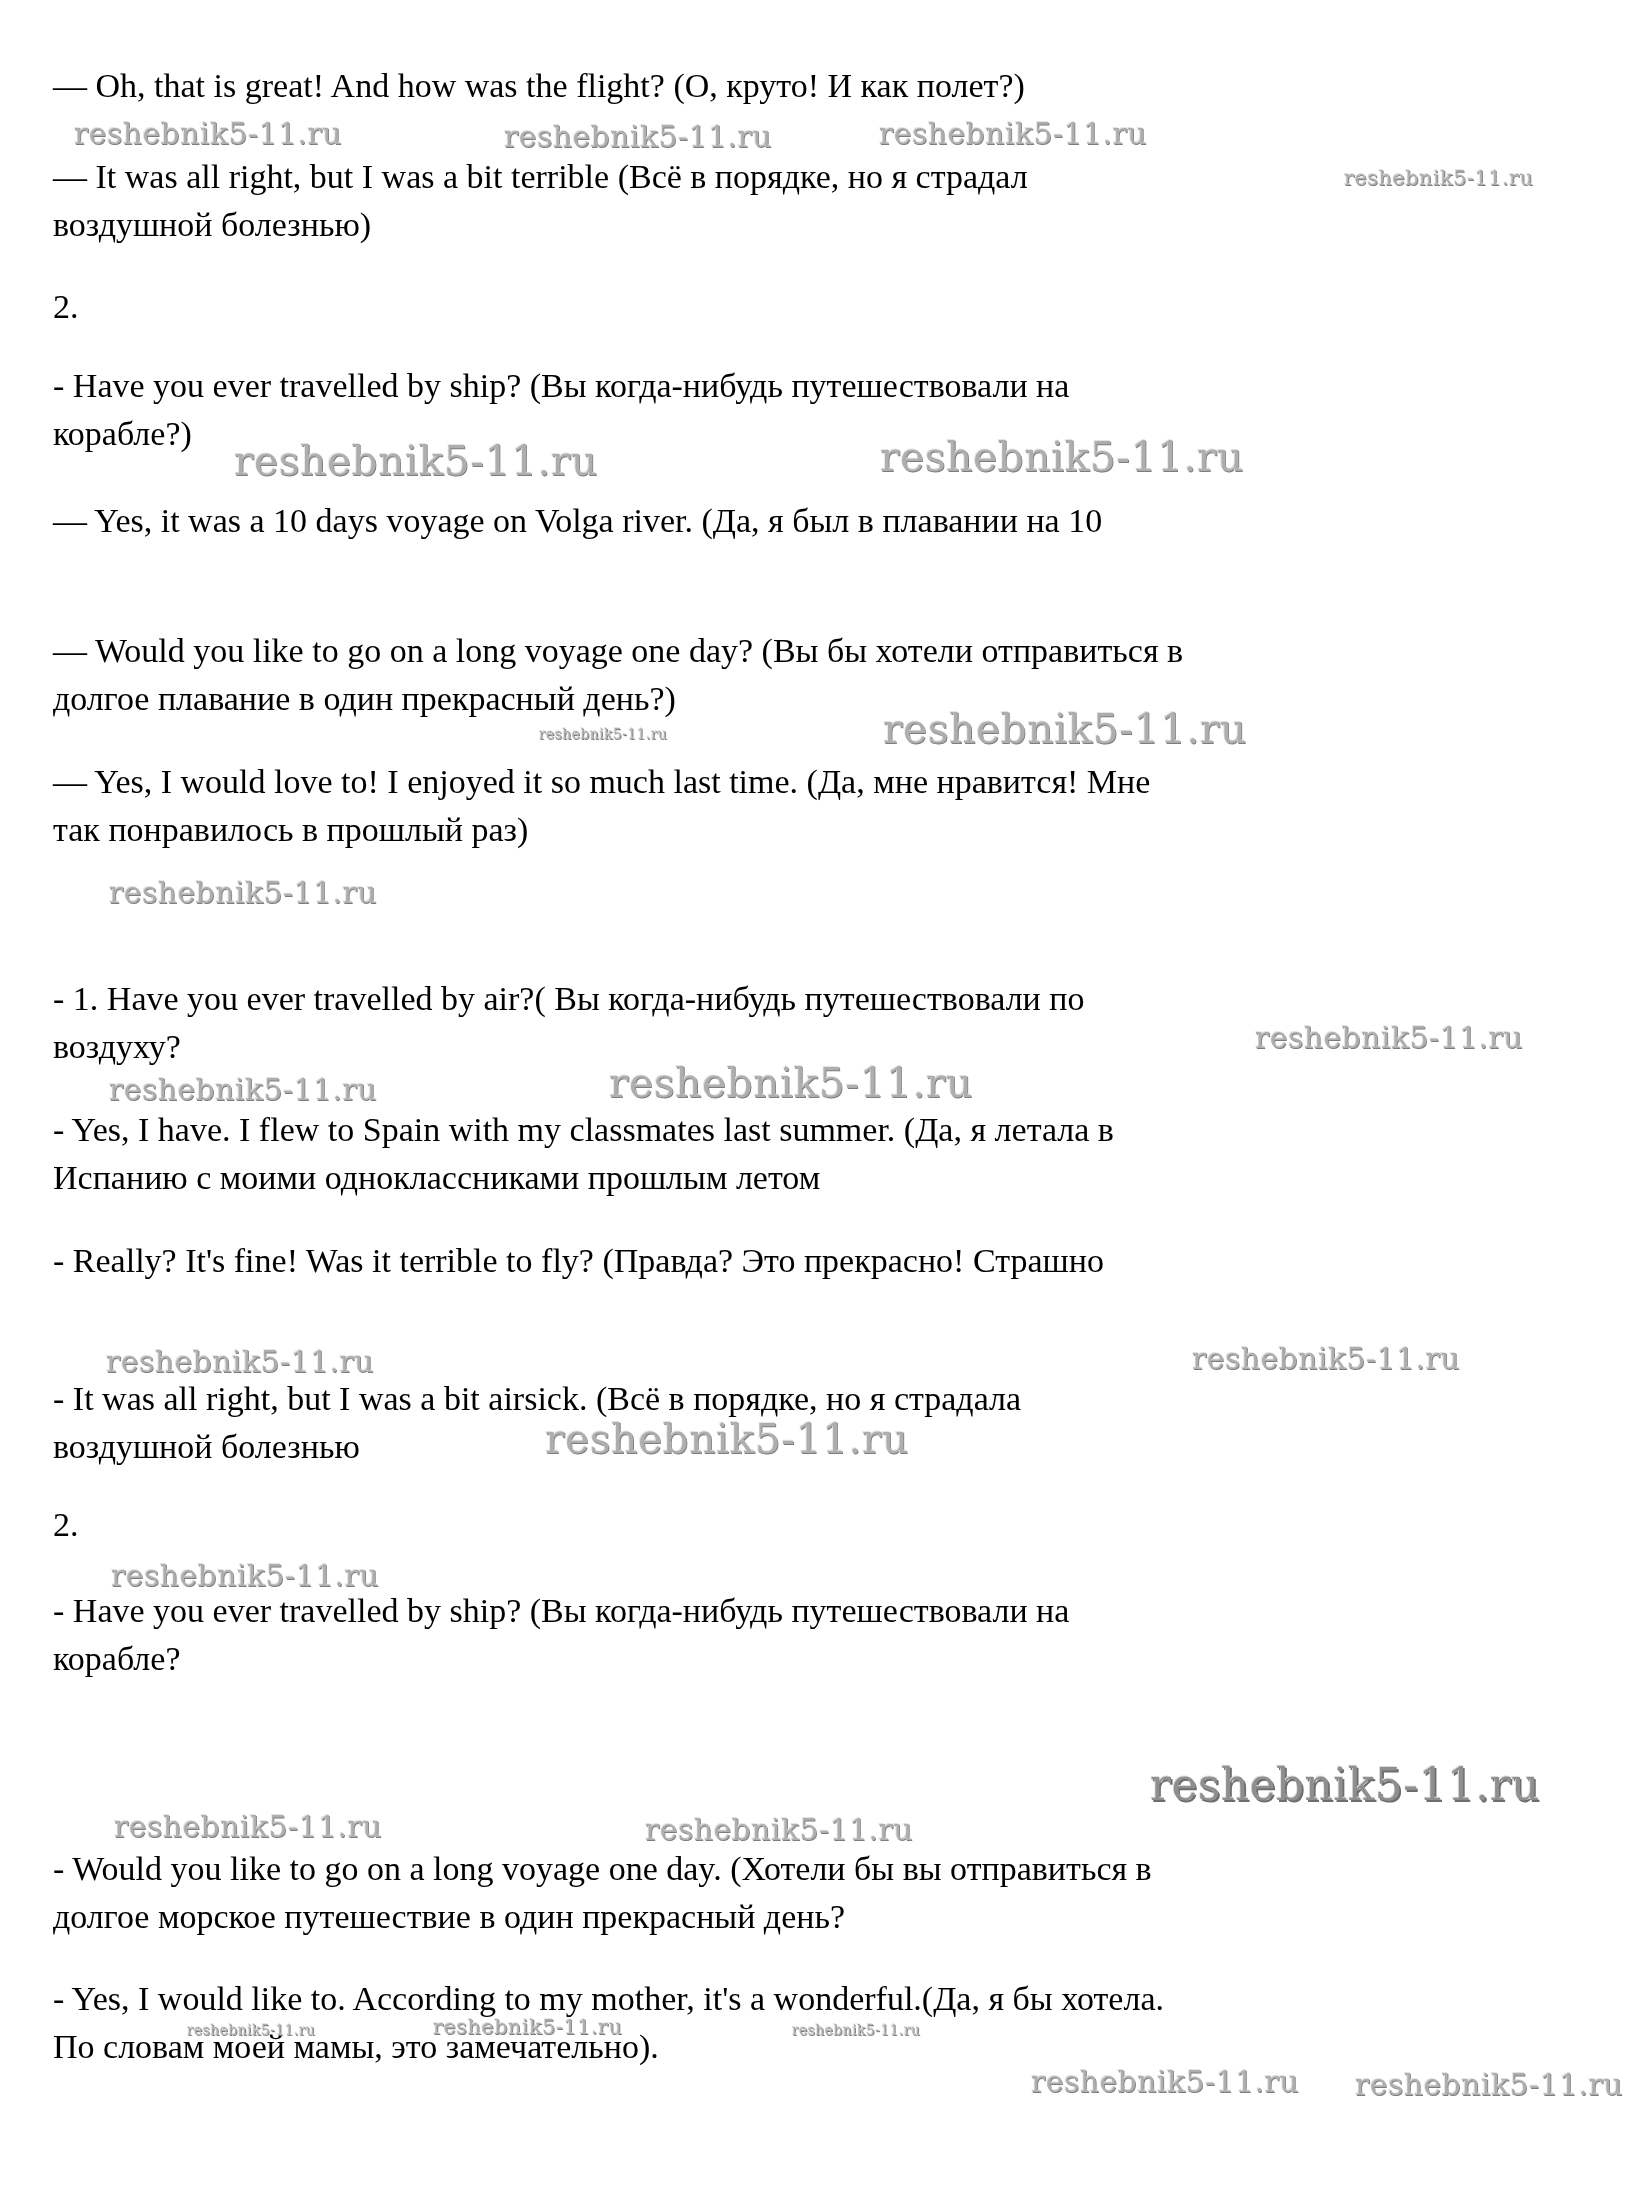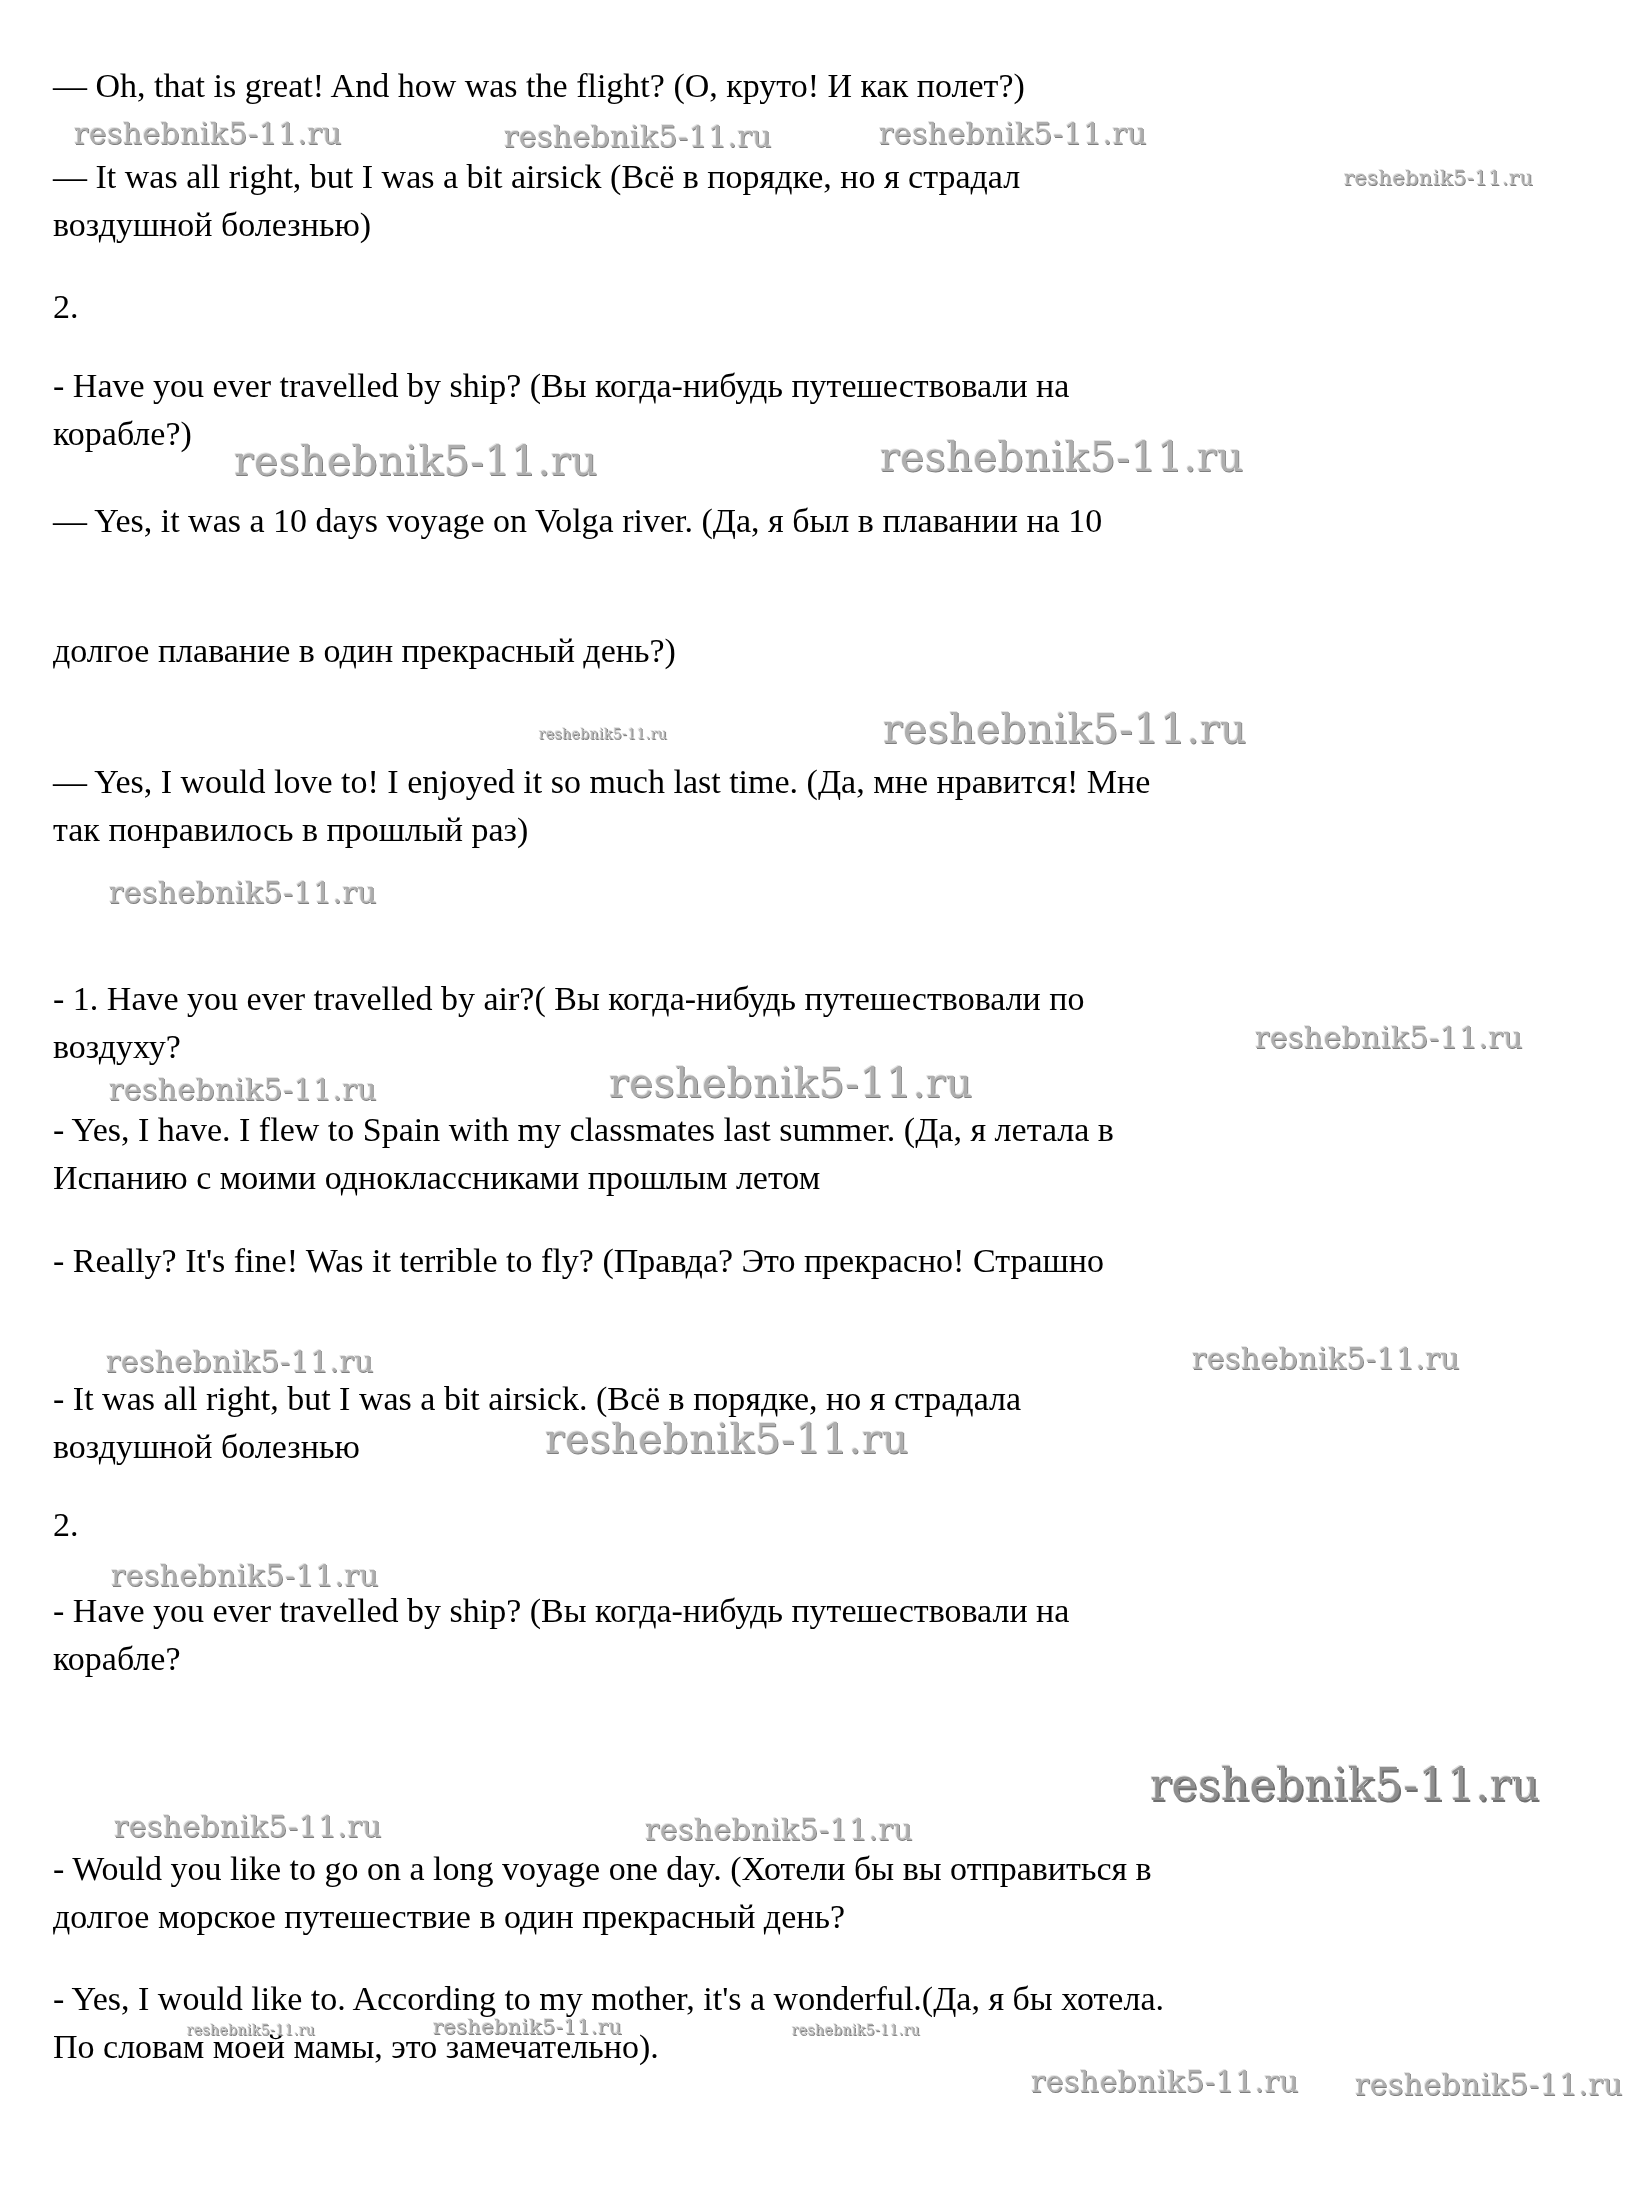--- a/index.html
+++ b/index.html
@@ -52,21 +52,21 @@
 
   <div class="para" style="top:62px">
     <span class="line">— Oh, that is great! And how was the flight? (О, круто! И как полет?)</span>
   </div>
 
   <span class="wm sm" style="left:74px;top:116px">reshebnik5-11.ru</span>
   <span class="wm sm" style="left:504px;top:119px">reshebnik5-11.ru</span>
   <span class="wm sm" style="left:879px;top:116px">reshebnik5-11.ru</span>
 
   <div class="para" style="top:153px">
-    <span class="line">— It was all right, but I was a bit airsick (Всё в порядке, но я страдал</span>
+    <span class="line">— It was all right, but I was a bit terrible (Всё в порядке, но я страдал</span>
     <span class="line">воздушной болезнью)</span>
   </div>
   <span class="wm xs" style="left:1344px;top:166px">reshebnik5-11.ru</span>
 
   <div class="para" style="top:283px">
     <span class="line">2.</span>
   </div>
 
   <div class="para" style="top:362px">
     <span class="line">- Have you ever travelled by ship? (Вы когда-нибудь путешествовали на</span>
@@ -74,20 +74,21 @@
   </div>
 
   <span class="wm md" style="left:234px;top:437px">reshebnik5-11.ru</span>
   <span class="wm md" style="left:880px;top:433px">reshebnik5-11.ru</span>
 
   <div class="para" style="top:497px">
     <span class="line">— Yes, it was a 10 days voyage on Volga river. (Да, я был в плавании на 10</span>
   </div>
 
   <div class="para" style="top:627px">
+    <span class="line">— Would you like to go on a long voyage one day? (Вы бы хотели отправиться в</span>
     <span class="line">долгое плавание в один прекрасный день?)</span>
   </div>
 
   <span class="wm xxs" style="left:539px;top:726px">reshebnik5-11.ru</span>
   <span class="wm md" style="left:883px;top:705px">reshebnik5-11.ru</span>
 
   <div class="para" style="top:758px">
     <span class="line">— Yes, I would love to! I enjoyed it so much last time. (Да, мне нравится! Мне</span>
     <span class="line">так понравилось в прошлый раз)</span>
   </div>

